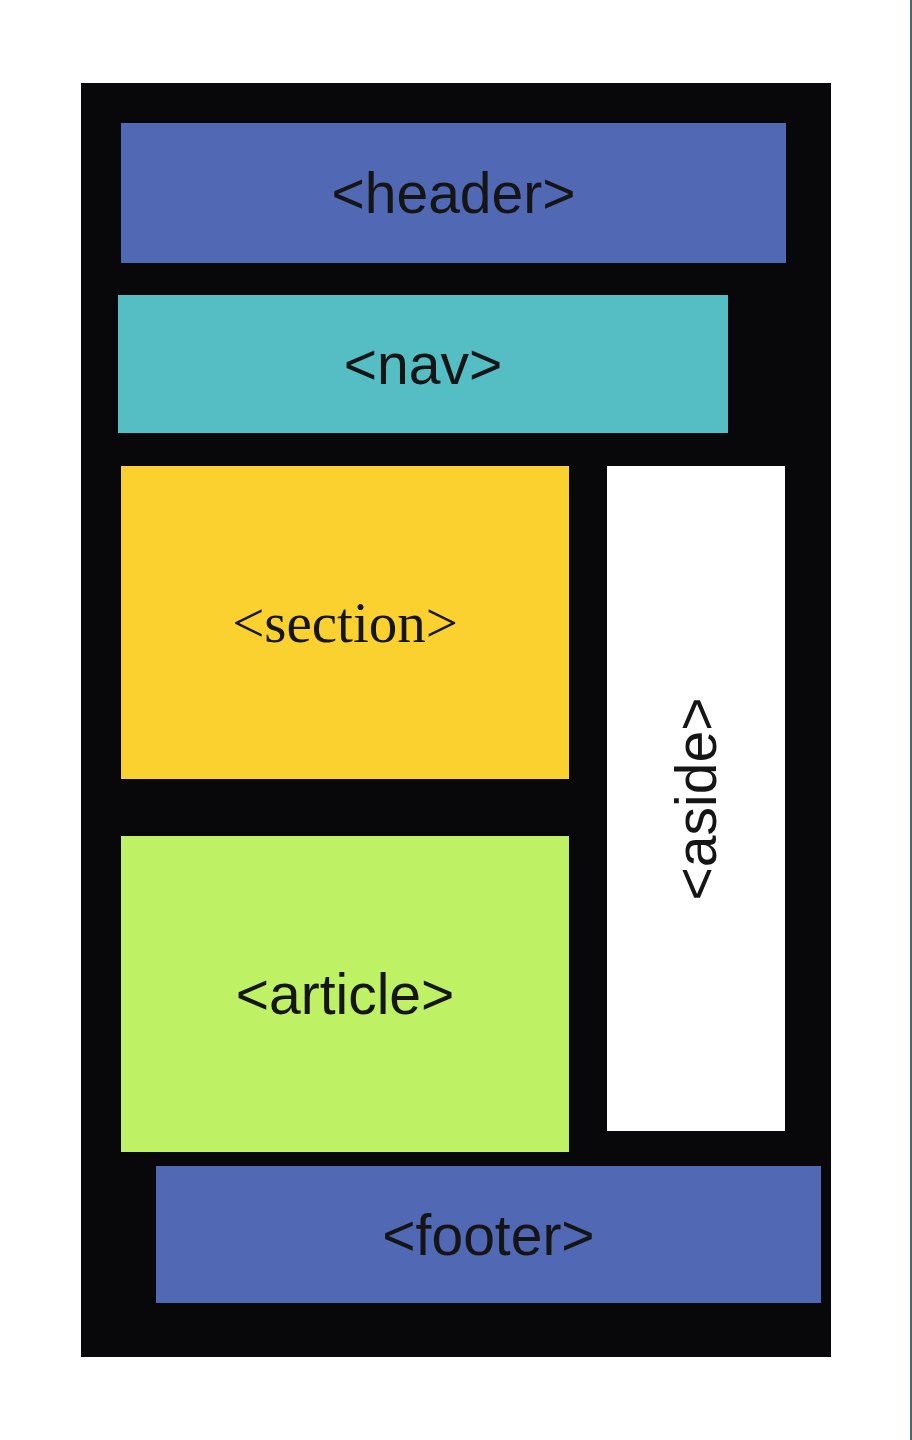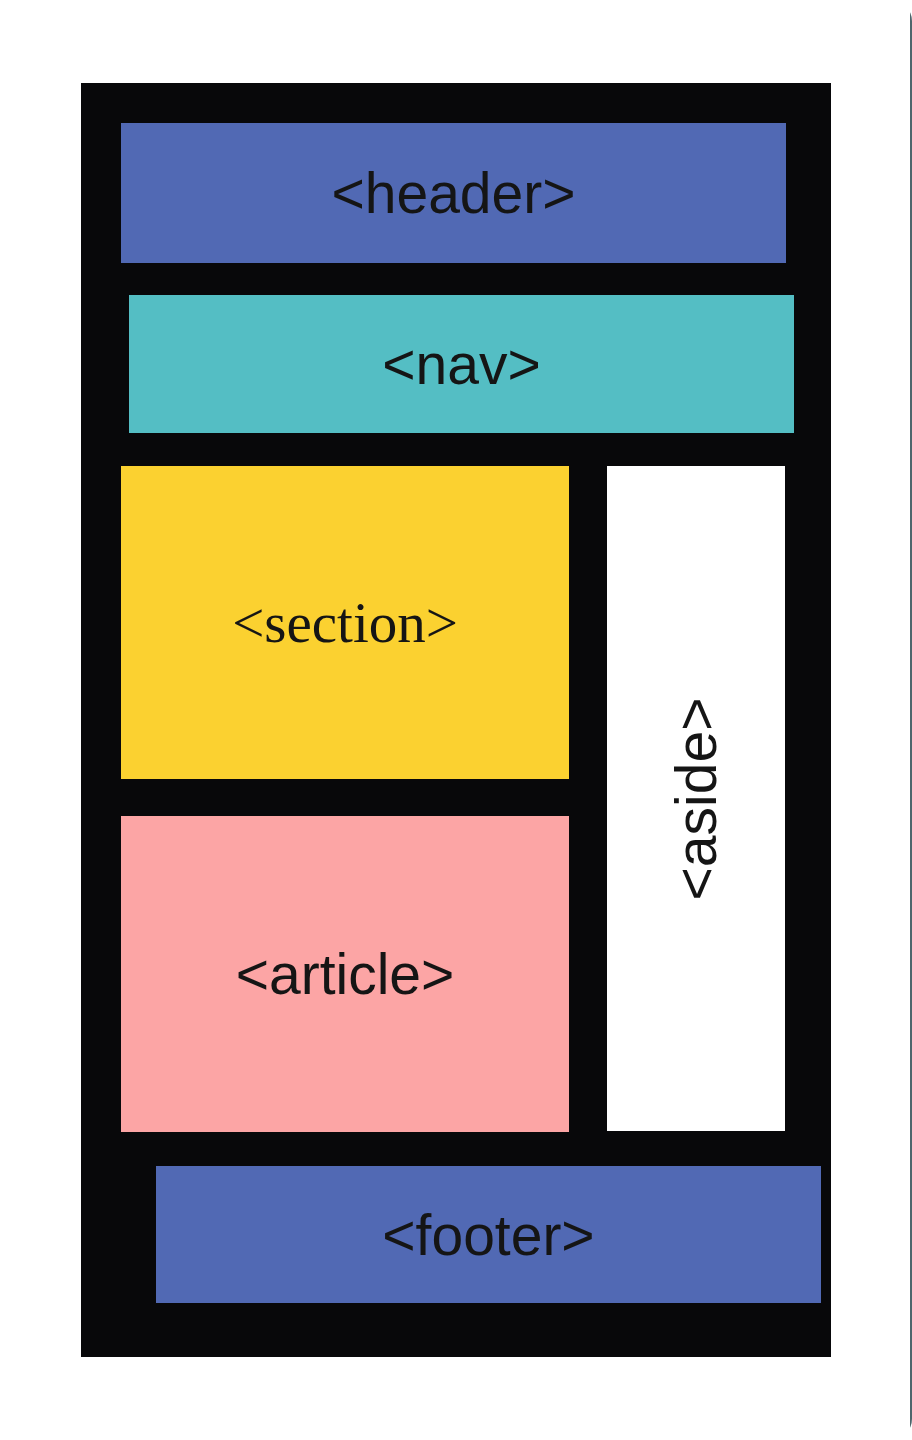--- a/index.html
+++ b/index.html
@@ -7,21 +7,20 @@
     padding: 0;
     background: #ffffff;
   }
   .canvas {
     position: relative;
     width: 912px;
     height: 1440px;
     background: #ffffff;
     overflow: hidden;
     font-family: "Liberation Sans", "DejaVu Sans", sans-serif;
-    border-radius: 21px;
   }
   .frame {
     position: absolute;
     left: 81px;
     top: 83px;
     width: 750px;
     height: 1274px;
   }
   .block {
     position: absolute;
@@ -29,21 +28,21 @@
     align-items: center;
     justify-content: center;
   }
   .label {
     font-size: 57px;
     color: #151515;
     letter-spacing: 0px;
     white-space: nowrap;
   }
   .block-header  { left: 40px;  top: 40px;   width: 665px; height: 140px; }
-  .block-nav     { left: 48px;  top: 212px;  width: 665px; height: 138px; }
+  .block-nav     { left: 37px;  top: 212px;  width: 610px; height: 138px; }
   .block-section { left: 40px;  top: 383px;  width: 448px; height: 313px; font-family: Liberation Serif, serif; }
   .block-article { left: 40px;  top: 733px;  width: 448px; height: 316px; }
   .block-aside   { left: 526px; top: 383px;  width: 178px; height: 665px; }
   .block-footer  { left: 40px;  top: 1083px; width: 665px; height: 137px; }
   .block-aside .label {
     transform: rotate(-90deg);
   }
   .edge-line {
     position: absolute;
     right: 0;
@@ -64,21 +63,21 @@
     </div>
 
     <div class="block block-nav" style="background-color: rgb(84, 190, 196);">
       <span class="label">&lt;nav&gt;</span>
     </div>
 
     <div class="block block-section" style="background-color: rgb(251, 209, 48);">
       <span class="label">&lt;section&gt;</span>
     </div>
 
-    <div class="block block-article" style="background-color: #fca5a5;">
+    <div class="block block-article" style="background-color: #bef264; margin-top: 20px;">
       <span class="label">&lt;article&gt;</span>
     </div>
 
     <div class="block block-aside" style="background-color: rgb(255, 255, 255);">
       <span class="label">&lt;aside&gt;</span>
     </div>
 
     <div class="block block-footer" style="background-color: rgb(81, 105, 180); margin-left: 35px;">
       <span class="label">&lt;footer&gt;</span>
     </div>

